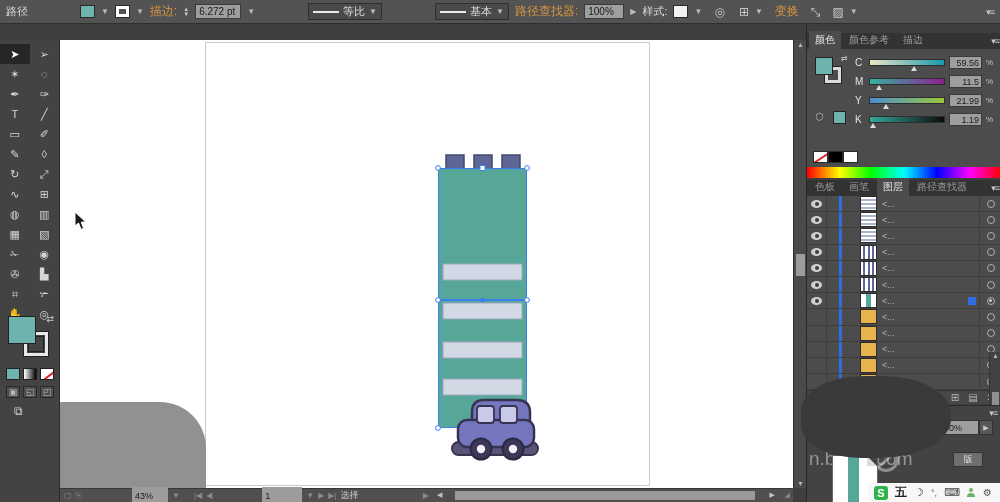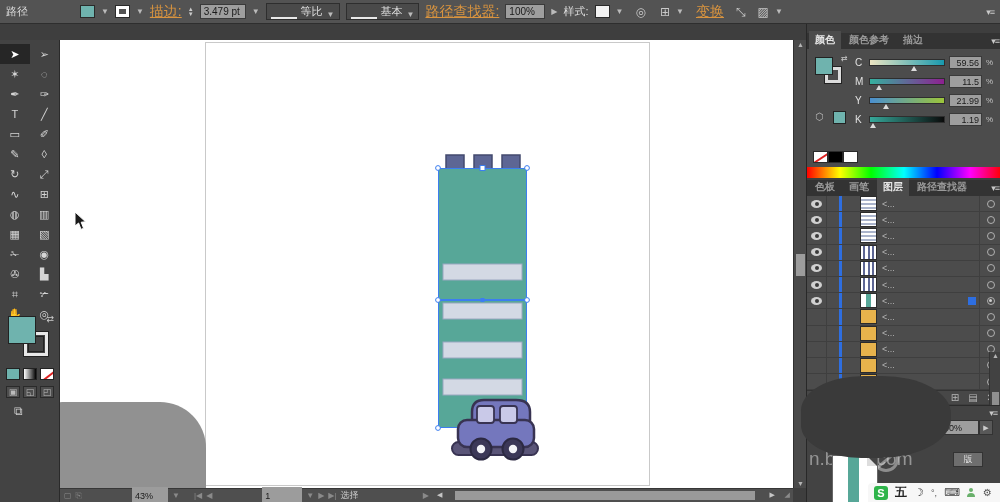--- a/index.html
+++ b/index.html
@@ -2,30 +2,30 @@
 <html><head>
 <meta charset="utf-8">
 <style>
   html,body{margin:0;padding:0;background:#222;}
   *{box-sizing:border-box;font-family:"Liberation Sans","DejaVu Sans",sans-serif;}
   .app{position:relative;width:1000px;height:502px;background:#3e3e3e;overflow:hidden;font-size:10px;color:#ccc;}
 
   
   .cbar{position:absolute;left:0;top:0;width:1000px;height:24px;background:#535353;border-bottom:1px solid #2e2e2e;display:flex;align-items:center;padding:0 6px;gap:6px;}
   .cbar .lbl{color:#ddd;font-size:11px;white-space:nowrap;}
-  .cbar .olink{color:#d9943f;font-size:14px;text-decoration:underline;white-space:nowrap;}
+  .cbar .olink{color:#d9943f;font-size:12px;white-space:nowrap;}
   .swatch{width:15px;height:13px;border:1px solid #2a2a2a;display:inline-block;}
   .sw-fill{background:#6fb3ae;}
   .sw-stroke{background:#fff;position:relative;}
   .sw-stroke::after{content:"";position:absolute;inset:3px;background:#535353;}
   .sw-style{background:#f2f2f2;}
   .dd{color:#bbb;font-size:8px;}
   .box{background:#9e9e9e;color:#1a1a1a;font-size:10px;height:15px;display:inline-flex;align-items:center;padding:0 3px;border:1px solid #3a3a3a;overflow:hidden;white-space:nowrap;}
   .stepper{display:inline-flex;flex-direction:column;font-size:6px;line-height:5px;color:#ccc;}
-  .ddwidget{display:inline-flex;align-items:flex-end;gap:4px;background:#4a4a4a;border:1px solid #2e2e2e;height:17px;padding:0 4px;white-space:nowrap;}
+  .ddwidget{display:inline-flex;align-items:center;gap:4px;background:#4a4a4a;border:1px solid #2e2e2e;height:17px;padding:0 4px;white-space:nowrap;margin-left:47px;}
   .ddwidget .line{display:inline-block;width:26px;height:2px;background:#e8e8e8;}
   .cicon{color:#c9c9c9;font-size:12px;}
   .menu-ic{color:#c9c9c9;font-size:9px;letter-spacing:-1px;}
 
   
   .tabbar{position:absolute;left:0;top:24px;width:1000px;height:16px;background:#2d2d2d;}
   .doctab{position:absolute;left:60px;top:0;height:16px;background:#454545;border-right:1px solid #222;color:#c8c8c8;font-size:9.5px;display:flex;align-items:center;gap:8px;padding:0 8px;}
   .doctab .close{color:#999;font-size:9px;}
 
   
@@ -60,21 +60,21 @@
   .vthumb{position:absolute;left:2px;top:214px;width:9px;height:22px;background:#9c9c9c;}
   .statusbar{position:absolute;left:60px;top:488px;width:373px;height:14px;background:#4f4f4f;border-top:1px solid #373737;display:flex;align-items:center;gap:4px;padding:0 4px;font-size:9px;color:#c9c9c9;}
   .statusbar .sbox{background:#9c9c9c;color:#1a1a1a;height:17px;display:inline-flex;align-items:center;padding:0 3px;margin-left:46px;}
   .statusbar .gr{color:#8a8a8a;font-size:8px;}
   .hscroll{position:absolute;left:433px;top:488px;width:360px;height:14px;background:#4f4f4f;border-top:1px solid #373737;}
   .hthumb{position:absolute;left:22px;top:2px;width:300px;height:9px;background:#9a9a9a;}
   .hscroll .arr{position:absolute;top:2px;color:#c5c5c5;font-size:7px;}
 
   
   .dock{position:absolute;left:806px;top:24px;width:194px;height:478px;background:#3e3e3e;border-left:1px solid #282828;}
-  .phead{position:relative;height:16px;background:#333;display:flex;align-items:flex-end;gap:2px;padding:0 2px;font-weight:bold;}
+  .phead{position:relative;height:16px;background:#333;display:flex;align-items:flex-end;gap:2px;padding:0 2px;}
   .ptab{padding:2px 6px;font-size:10px;color:#9a9a9a;white-space:nowrap;}
   .ptab.active{background:#4c4c4c;color:#e6e6e6;}
   .phead .pm{margin-left:auto;align-self:center;color:#c9c9c9;font-size:9px;letter-spacing:-1px;}
 
   .colorpanel{position:absolute;left:0;top:9px;width:194px;}
   .cp-body{position:relative;height:129px;background:#4c4c4c;}
   .cp-fs{position:absolute;left:8px;top:8px;width:40px;height:40px;}
   .cp-fill{position:absolute;left:0;top:0;width:18px;height:18px;background:#6fb3ae;border:1px solid #222;}
   .cp-stroke{position:absolute;left:10px;top:10px;width:16px;height:16px;border:3px solid #ddd;outline:1px solid #222;}
   .cp-swap{position:absolute;left:26px;top:-3px;color:#ccc;font-size:8px;}
@@ -159,21 +159,21 @@
     <span style="width:40px"></span>
     <span class="swatch sw-fill"></span>
     <span class="dd">▼</span>
     <span class="swatch sw-stroke"></span>
     <span class="dd">▼</span>
     <span class="olink">描边:</span>
     <span class="stepper">
         <span>▲</span>
         <span>▼</span>
       </span>
-    <span class="box" style="width:46px">3.479 pt</span>
+    <span class="box" style="width:46px">6.272 pt</span>
     <span class="dd">▼</span>
     <span class="ddwidget">
         <span class="line"></span>
         <span class="lbl">等比</span>
         <span class="dd">▼</span>
       </span>
     <span class="ddwidget">
         <span class="line"></span>
         <span class="lbl">基本</span>
         <span class="dd">▼</span>

